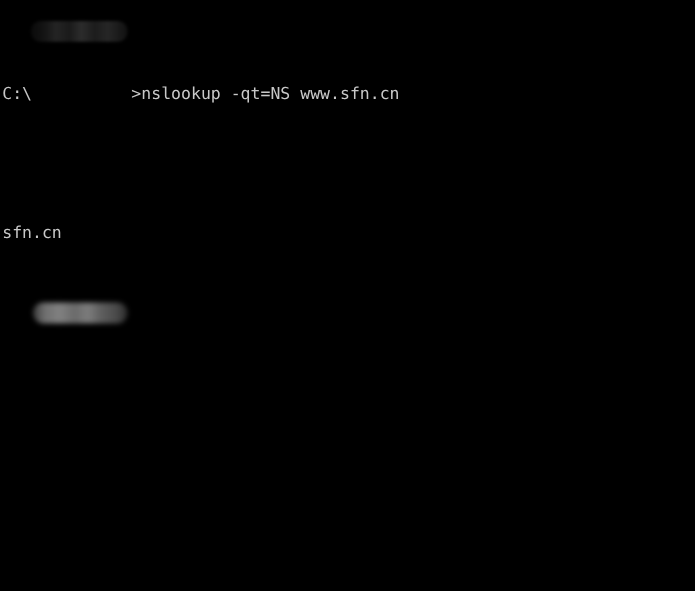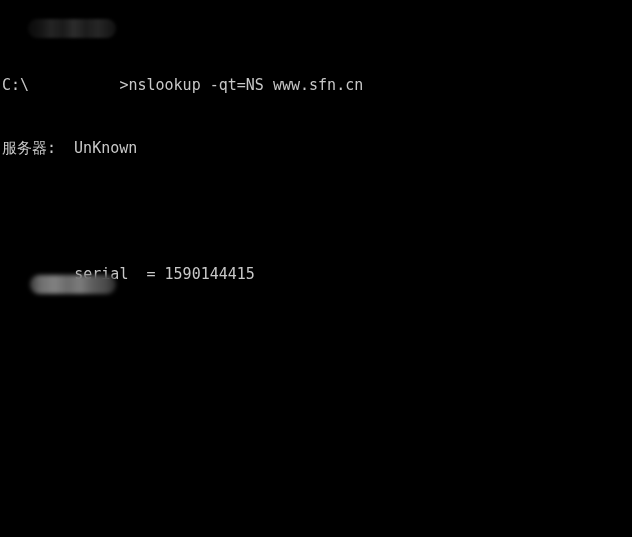--- a/index.html
+++ b/index.html
@@ -63,23 +63,22 @@
         #4a4a4a 88%, #2a2a2a 100%);
     filter: blur(2.2px);
   }
 </style>
 </head>
 <body>
 
 <div id="terminal">
 
   <div class="line">C:\          &gt;nslookup -qt=NS www.sfn.cn</div>
-  <div class="line">服务器:  UnKnown</div>
   <div class="line blank"> </div>
-  <div class="line">        serial  = 1590144415</div>
+  <div class="line">sfn.cn</div>
   
   
   
   
   
   
   
   
   
   

